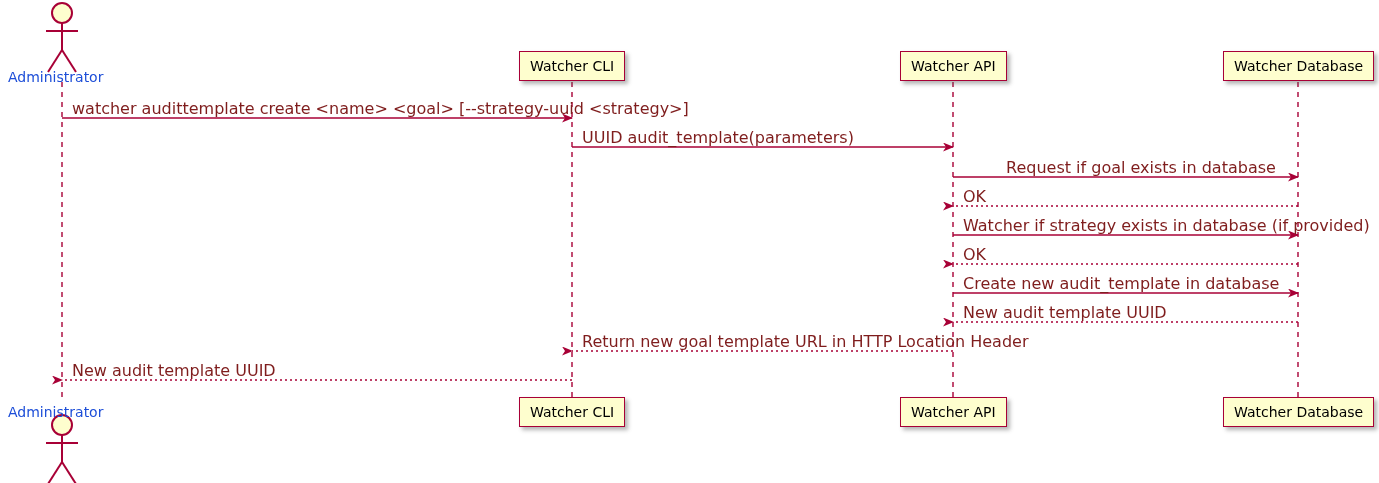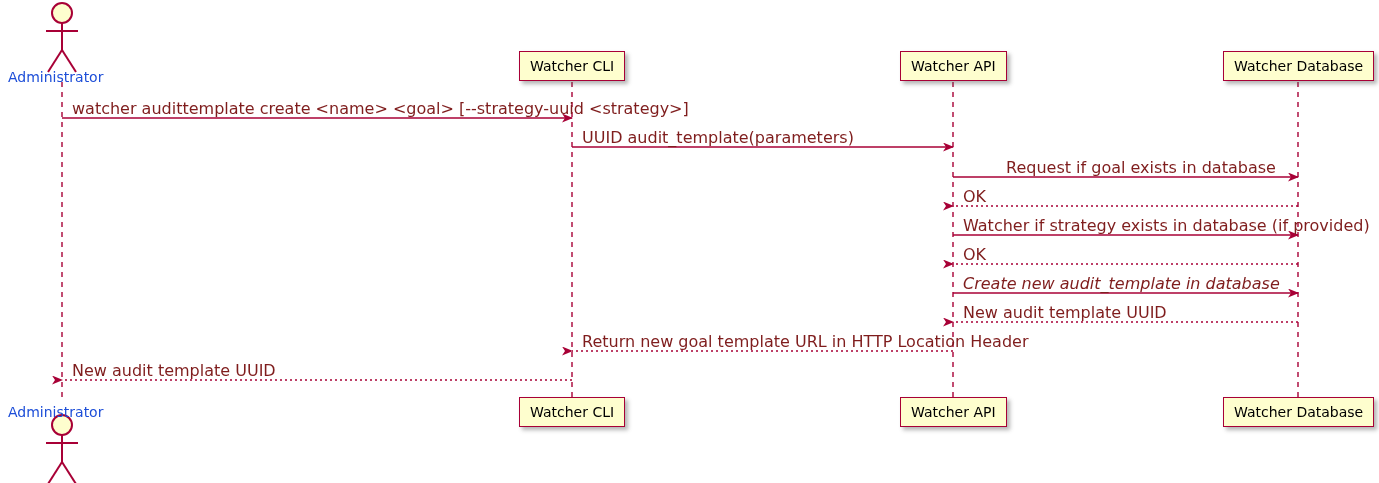--- a/index.html
+++ b/index.html
@@ -116,19 +116,19 @@
       <div class="participant-box" style="top: 51px; left: 1223px;">Watcher Database</div>
       <div class="participant-box" style="top: 397px; left: 1223px;">Watcher Database</div>
     </div>
   <div id="labels-layer">
       <div class="msg-label" style="top: 101px; left: 72px;">watcher audittemplate create &lt;name&gt; &lt;goal&gt; [--strategy-uuid &lt;strategy&gt;]</div>
       <div class="msg-label" style="top: 130px; left: 582px;">UUID audit_template(parameters)</div>
       <div class="msg-label" style="top: 160px; left: 963px; margin-left: 43px;">Request if goal exists in database</div>
       <div class="msg-label" style="top: 189px; left: 963px;">OK</div>
       <div class="msg-label" style="top: 218px; left: 963px;">Watcher if strategy exists in database (if provided)</div>
       <div class="msg-label" style="top: 247px; left: 963px;">OK</div>
-      <div class="msg-label" style="top: 276px; left: 963px; font-style: italic;">Create new audit_template in database</div>
+      <div class="msg-label" style="top: 276px; left: 963px;">Create new audit_template in database</div>
       <div class="msg-label" style="top: 305px; left: 963px;">New audit template UUID</div>
       <div class="msg-label" style="top: 334px; left: 582px;">Return new goal template URL in HTTP Location Header</div>
       <div class="msg-label" style="top: 363px; left: 72px;">New audit template UUID</div>
     </div>
 
 </div>
 
 </body></html>

